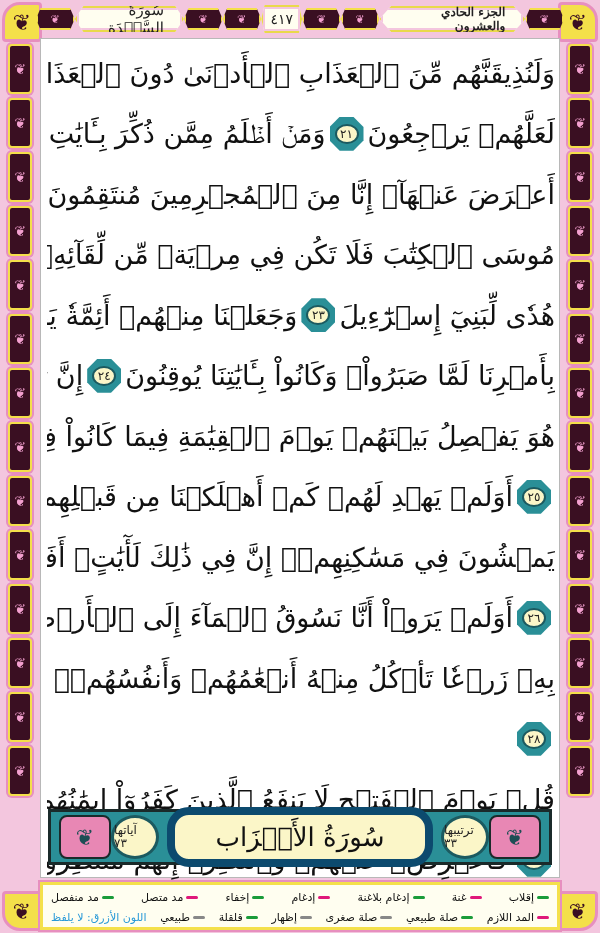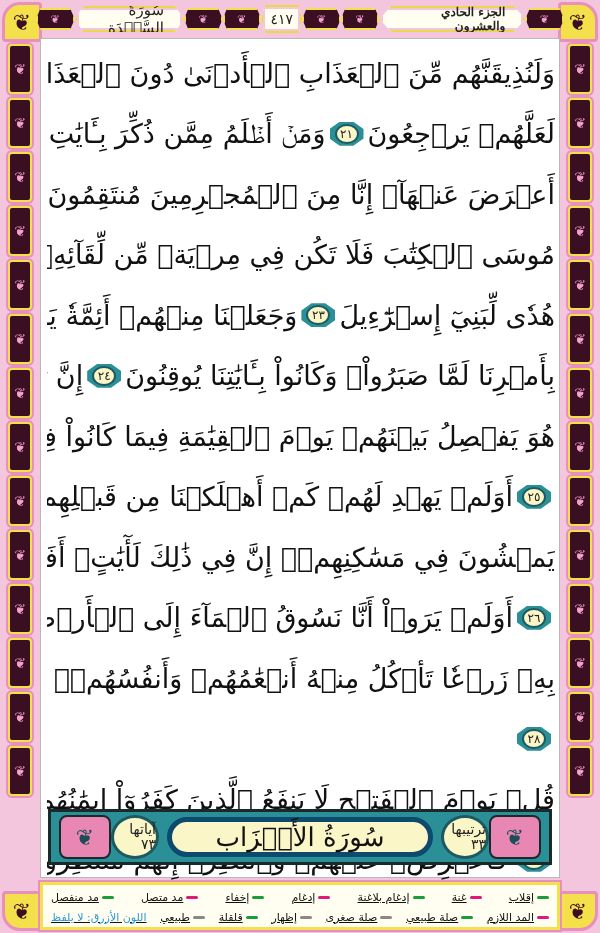--- a/index.html
+++ b/index.html
@@ -76,21 +76,21 @@
   }
   .line {
     height: 60.5px; display: flex; align-items: center; justify-content: space-between;
     font-family: "DejaVu Sans", sans-serif; font-size: 27px; color: #111;
     white-space: nowrap; overflow: hidden; letter-spacing: -0.3px;
   }
   .line span.seg { display: inline-block; }
 
   .ayah {
     display: inline-flex; align-items: center; justify-content: center;
-    width: 34px; height: 24px; margin: 0 4px;
+    width: 34px; height: 34px; margin: 0 4px;
     background: #2a8f97; flex-shrink: 0;
     clip-path: polygon(30% 0, 70% 0, 100% 30%, 100% 70%, 70% 100%, 30% 100%, 0 70%, 0 30%);
     position: relative;
   }
   .ayah-inner {
     width: 24px; height: 20px; border-radius: 50%;
     background: #fbf6c8; border: 2px solid #1c5a60;
     font-size: 12px; color: #222; display: flex; align-items: center; justify-content: center;
     font-family: "DejaVu Sans", sans-serif; direction: rtl;
   }
@@ -103,43 +103,43 @@
     padding: 0 8px;
   }
   .banner-orn {
     width: 52px; height: 44px; background: #e887b4; border-radius: 8px;
     display: flex; align-items: center; justify-content: center;
     color: #1e4e55; font-size: 22px; border: 2px solid #1a2a2a;
   }
   .banner-medallion {
     width: 48px; height: 44px; border-radius: 50%; background: #fbf6c8;
     border: 3px solid #1c5a60; display: flex; flex-direction: column;
-    align-items: flex-start; justify-content: center;
-    font-size: 14px; color: #222; direction: rtl; line-height: 1.1;
+    align-items: flex-end; justify-content: center;
+    font-size: 12px; color: #222; direction: rtl; line-height: 1.1;
   }
   .banner-center {
-    flex: 1; height: 40px; margin: 0 8px; background: #fbf6c8;
-    border: 5px solid #0c4a6e; border-radius: 22px;
+    flex: 1; height: 60px; margin: 0 8px; background: #fbf6c8;
+    border: 8px solid #0c4a6e; border-radius: 22px;
     display: flex; align-items: center; justify-content: center;
     font-family: "DejaVu Serif", serif; font-size: 26px; color: #111; direction: rtl;
   }
 
   
   .legend {
     position: absolute; left: 40px; top: 882px; width: 520px; height: 48px;
     background: #fffef0; border: 3px solid #f4e04a;
     box-shadow: 0 0 0 2px #e78fbf;
     direction: rtl; padding: 2px 8px;
     font-size: 11px; color: #111;
   }
   .legend-row {
     display: flex; justify-content: space-between; align-items: center;
     height: 20px; white-space: nowrap;
   }
-  .legend-item { display: inline-flex; align-items: center; gap: 3px; text-decoration: underline; }
+  .legend-item { display: inline-flex; align-items: center; gap: 3px; }
   .swatch { display: inline-block; width: 12px; height: 3px; border-radius: 2px; }
 </style>
 </head>
 <body>
 
 <div class="frame">
 
   <div class="corner tl">
       <span>❦</span>
     </div>

